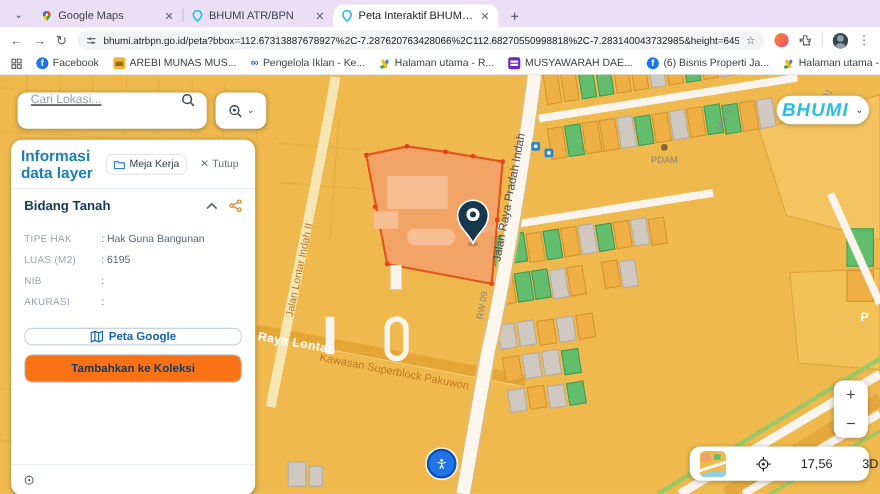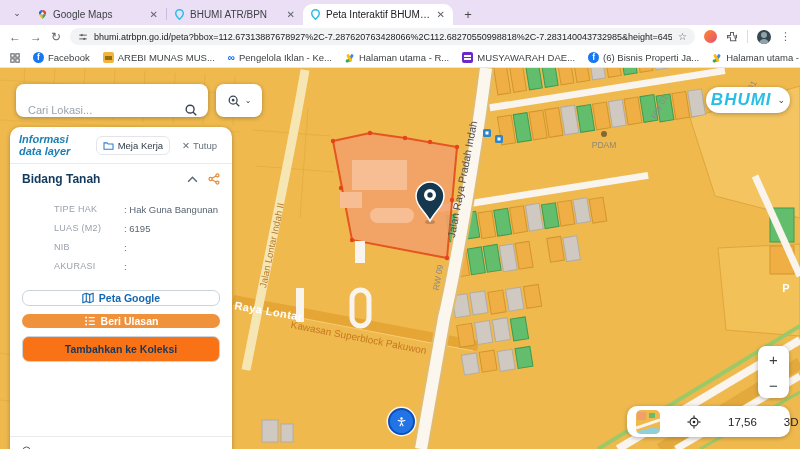--- a/index.html
+++ b/index.html
@@ -45,37 +45,37 @@
     box-shadow:0 3px 0 #fff;}
 
   
   .map{position:absolute;left:0;top:68px;width:800px;height:381px;}
   .map-svg{display:block;width:800px;height:381px;}
   .map-svg text{font-family:"Liberation Sans",sans-serif;}
 
   
   .shadowed{box-shadow:0 1px 4px rgba(40,40,40,.35);}
   .searchwrap{position:absolute;left:16px;top:84px;display:flex;gap:8px;}
-  .searchbox{width:192px;height:33px;background:#fff;border-radius:8px;display:flex;align-items:flex-end;padding:0 10px;gap:6px;}
+  .searchbox{width:172px;height:33px;background:#fff;border-radius:8px;display:flex;align-items:flex-start;padding:0 10px;gap:6px;text-decoration:underline;}
   .searchbox input{flex:1;border:none;outline:none;font-size:11px;color:#333;min-width:0;background:transparent;
     font-family:"Liberation Sans",sans-serif;}
   .searchbox input::placeholder{color:#9AA3AD;}
   .advbox{width:46px;height:33px;background:#fff;border-radius:8px;display:flex;align-items:center;justify-content:center;gap:4px;}
 
   .panel{position:absolute;left:10px;top:127px;width:222px;background:#fff;border-radius:10px;overflow:hidden;}
   .p-head{display:flex;align-items:center;gap:6px;padding:6px 9px;}
-  .p-title{flex:1;font-size:11px;font-weight:bold;color:#1A7FB5;font-style:italic;}
+  .p-title{flex:1;font-size:14px;font-weight:bold;color:#1A7FB5;}
   .chip{display:flex;align-items:center;gap:4px;border:1px solid #E2E6EA;border-radius:6px;
     padding:3px 6px;font-size:9.5px;color:#2F3B47;background:#fff;}
   .closebtn{display:flex;align-items:center;gap:3px;font-size:9.5px;color:#66707C;background:none;border:none;
     font-family:"Liberation Sans",sans-serif;}
   .p-div{height:1px;background:#E8EBEE;}
   .p-section{display:flex;align-items:center;padding:8px 12px 6px;}
   .s-title{flex:1;font-size:12px;font-weight:bold;color:#12395E;}
-  .fields{padding:4px 12px 4px;margin-left:32px;}
+  .fields{padding:4px 12px 4px;}
   .frow{display:flex;margin:8px 0;}
   .flabel{width:70px;font-size:9px;color:#99A1AC;letter-spacing:.3px;}
   .fval{font-size:9.5px;color:#5A6472;}
   .btnrow{display:flex;gap:8px;padding:6px 12px 0;flex-direction:column;}
   .btn{height:26px;border-radius:7px;display:flex;align-items:center;justify-content:center;gap:5px;
     font-size:10.5px;font-weight:bold;font-family:"Liberation Sans",sans-serif;}
   .btn-outline{flex:1;border:1.5px solid #C9D4DC;background:#fff;color:#1468B3;}
   .btn-orange{flex:1;border:none;background:#F0913C;color:#fff;}
   .btn-wide{margin:8px 12px 0;border:1.5px solid #C9D4DC;background:#f97316;color:#15395E;align-items:center;}
   .p-spacer{height:74px;}
@@ -480,33 +480,20 @@
   <div class="btnrow">
     <button class="btn btn-outline">
       <span style="display:flex;">
         <svg width="12" height="12" viewBox="0 0 14 14" fill="none" stroke="#1468B3" stroke-width="1.3">
             <path d="M1,3 L5,1.5 L9,3 L13,1.5 V11 L9,12.5 L5,11 L1,12.5 z"></path>
             <line x1="5" y1="1.5" x2="5" y2="11"></line>
             <line x1="9" y1="3" x2="9" y2="12.5"></line>
           </svg>
       </span>
       <span>Peta Google</span>
-    </button>
-    <button class="btn btn-orange">
-      <span style="display:flex;">
-        <svg width="12" height="12" viewBox="0 0 14 14" fill="none" stroke="#FFFFFF" stroke-width="1.4">
-            <rect x="1.5" y="2" width="2" height="2" fill="#fff" stroke="none"></rect>
-            <line x1="5.5" y1="3" x2="12.5" y2="3"></line>
-            <rect x="1.5" y="6" width="2" height="2" fill="#fff" stroke="none"></rect>
-            <line x1="5.5" y1="7" x2="12.5" y2="7"></line>
-            <rect x="1.5" y="10" width="2" height="2" fill="#fff" stroke="none"></rect>
-            <line x1="5.5" y1="11" x2="12.5" y2="11"></line>
-          </svg>
-      </span>
-      <span>Beri Ulasan</span>
     </button>
   </div>
   <button class="btn btn-wide" style="display:flex;width:calc(100% - 24px);">
     <span>Tambahkan ke Koleksi</span>
   </button>
   <div class="p-spacer"></div>
   <div class="p-foot">
     <span style="display:flex;">
       <svg width="11" height="11" viewBox="0 0 14 14" fill="none" stroke="#4A5562" stroke-width="1.2">
           <circle cx="7" cy="7" r="4.5"></circle>

